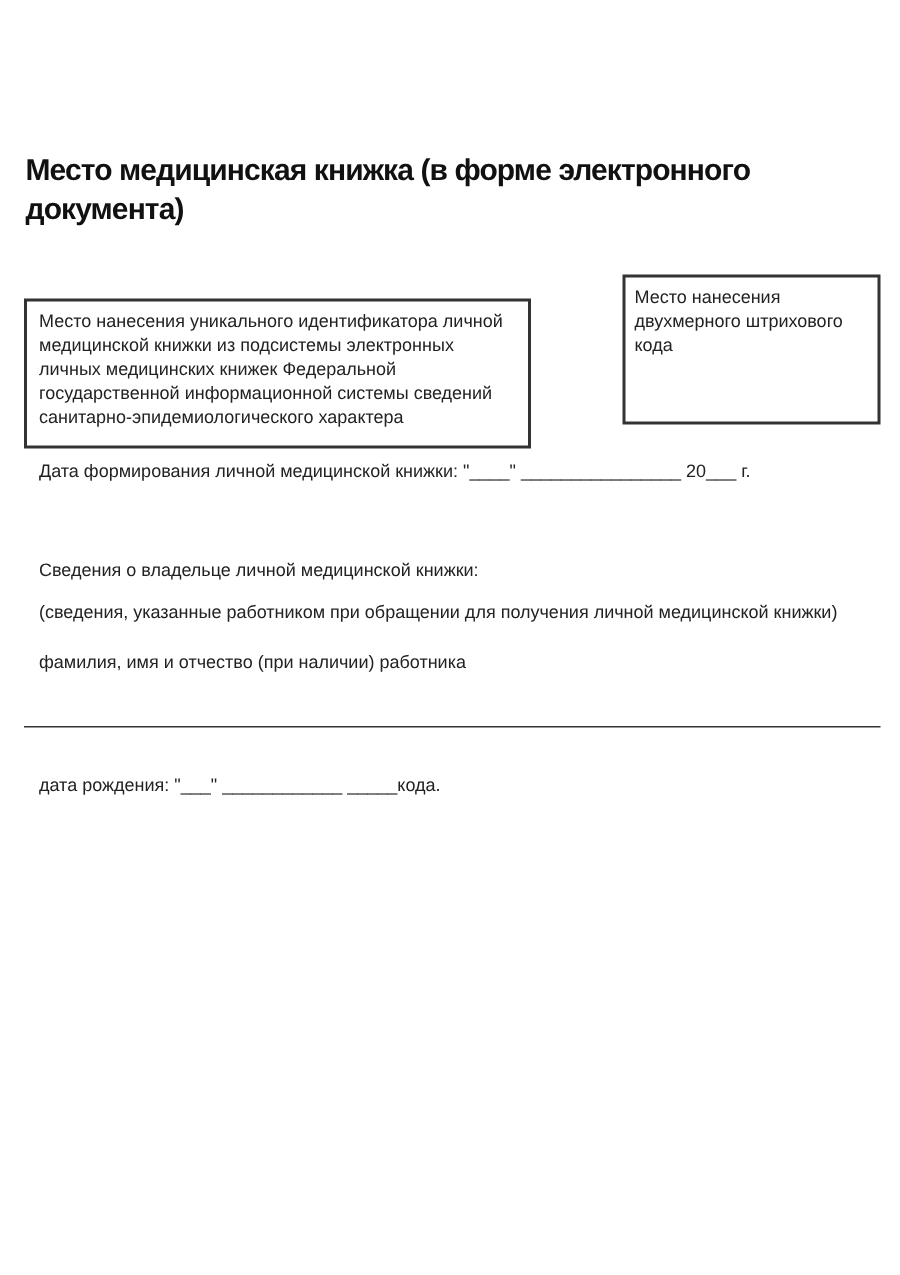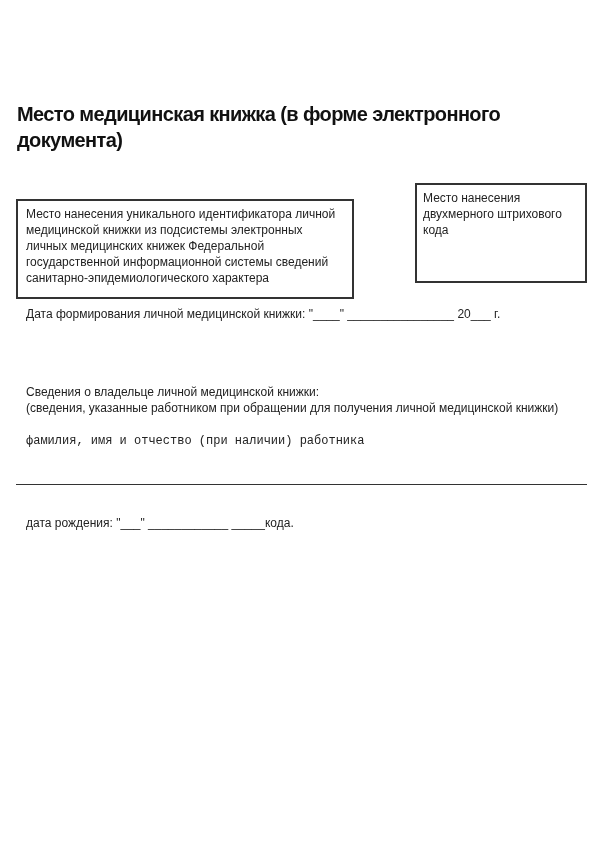--- a/index.html
+++ b/index.html
@@ -52,23 +52,23 @@
     }
     .line-text {
       position: absolute;
       left: 26px;
       font-size: 12px;
       line-height: 16px;
       color: #222;
       white-space: nowrap;
     }
     .t-date-issued { top: 306px; }
-    .t-owner-head { top: 384px; }
+    .t-owner-head { top: 372px; }
     .t-owner-note { top: 400px; }
-    .t-fio { top: 433px; font-family: Liberation Mono, monospace; }
+    .t-fio { top: 433px; }
     .t-dob { top: 515px; }
     .fio-line {
       position: absolute;
       left: 16px;
       top: 484px;
       width: 571px;
       height: 0;
       border-top: 1.5px solid #333;
     }
   </style>

